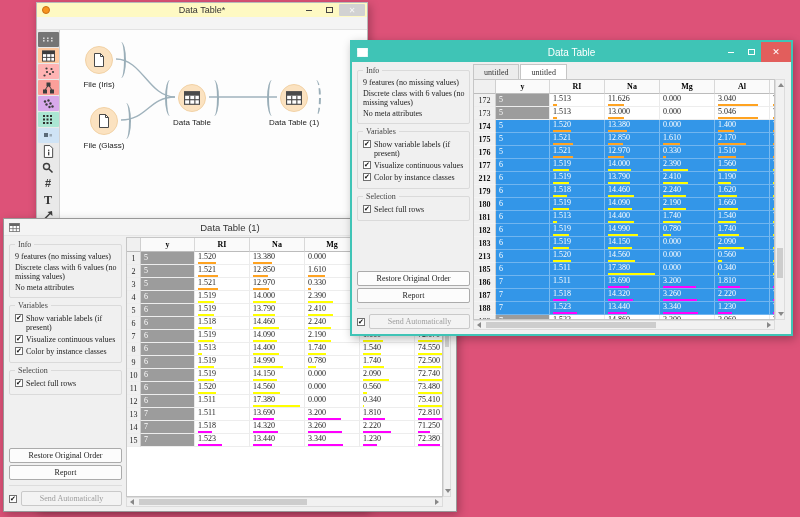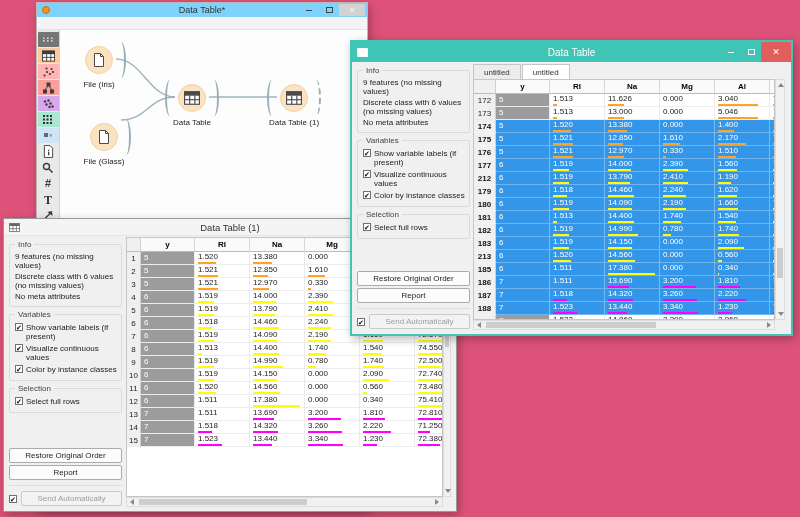--- a/index.html
+++ b/index.html
@@ -4,21 +4,21 @@
 <style>
   * { margin:0; padding:0; box-sizing:border-box; }
   html,body { width:800px; height:517px; overflow:hidden; font-family:"Liberation Sans",sans-serif; }
   #desktop { position:relative; width:800px; height:517px; background:var(--desktop-bg,#dd5278); overflow:hidden; }
 
   .win { position:absolute; background:#f0f0f0; box-shadow:2px 3px 9px rgba(0,0,0,.28); }
 
   
   #win-canvas { left:36px; top:2px; width:332px; height:508px; border:1px solid #b9b9b9; background:#fff; z-index:1; }
   .titlebar { position:relative; display:flex; align-items:center; }
-  #win-canvas .titlebar { height:14px; background:#7dd3fc; }
+  #win-canvas .titlebar { height:14px; background:#fef9c3; }
   .ttext { position:absolute; left:0; right:0; text-align:center; font-size:9px; color:#333; }
   .appicon { width:8px; height:8px; border-radius:50%; background:#f7941e; border:1px solid #c96f12; margin-left:5px; z-index:2; }
   .caption-btns { position:absolute; right:0; top:0; height:100%; display:flex; align-items:center; z-index:2; }
   .cbn { width:20px; height:100%; display:flex; align-items:center; justify-content:center; }
   .glyph-min { width:6px; height:1px; background:#444; }
   .glyph-max { width:7px; height:6px; border:1px solid #444; }
   .cb-close-gray { width:26px; height:12px; background:#d2d2d2; border-radius:1px; display:flex; align-items:center; justify-content:center; color:#f7f7f7; font-size:8px; margin-right:2px; }
   .menubar { height:13px; background:#f4f4f4; border-bottom:1px solid #e2e2e2; display:flex; align-items:center; gap:11px; padding-left:7px; font-size:9px; color:#3a3a3a; }
   .menu-item { cursor:default;margin-top:46px; }
   .mainbody { display:flex; height:calc(100% - 27px); }
@@ -40,21 +40,21 @@
   #win-dt1 .ttext { font-size:9.5px; }
   .t-icon { margin-left:5px; z-index:2; display:flex; }
 
   #win-glass { left:350px; top:40px; width:443px; height:296px; border:2px solid var(--accent,#3fc4b6); z-index:3; }
   #win-glass .titlebar { height:20px; background:var(--accent,#3fc4b6); }
   #win-glass .ttext { color:#fff; font-size:10px; }
   #win-glass .glyph-min { background:#fff; }
   #win-glass .glyph-max { border-color:#fff; }
   .cb-close-red { width:30px; height:20px; background:var(--closered,#e25e5c); display:flex; align-items:center; justify-content:center; color:#fff; font-size:9px; }
 
-  .wbody { position:relative; width:100%; height:calc(100% - 17px); }
+  .wbody { position:relative; width:100%; height:calc(100% - 17px);font-family:Liberation Serif, serif; }
   #win-glass .wbody { height:calc(100% - 20px); }
 
   .panel { position:absolute; left:3px; top:1px; bottom:5px; width:117px; display:flex; flex-direction:column; font-size:8px; color:#222; }
   .groupbox { position:relative; border:1px solid #dadada; border-radius:2px; margin:7px 2px 0 2px; padding:6px 3px 3px 5px; }
   .gtitle { position:absolute; top:-5px; left:5px; background:#f0f0f0; padding:0 3px; font-size:8px; color:#444; }
   .infoline { margin:1px 0 2px; line-height:9px; }
   .cbrow { display:flex; align-items:flex-start; gap:3px; margin:2px 0 3px; }
   .cb { width:8px; height:8px; min-width:8px; border:1px solid #707070; background:#fff; font-size:7px; line-height:7px; color:#111; text-align:center; }
   .cblabel { line-height:9px; }
   .spacer { flex:1; }
@@ -261,21 +261,21 @@
             <div class="node" style="left: 11px; top: 15px;">
               <span class="circle">
                 <svg width="16" height="14" viewBox="0 0 12 14">
                   <path d="M1.5 0.5 H7.5 L10.5 3.5 V13.5 H1.5 Z" fill="#fff" stroke="#4a4a4a"></path>
                   <path d="M7.5 0.5 V3.5 H10.5" fill="none" stroke="#4a4a4a"></path>
                 </svg>
               </span>
               <span class="arc arc-r"></span>
               <div class="nlabel">File (Iris)</div>
             </div>
-            <div class="node" style="left: 16px; top: 92px;">
+            <div class="node" style="left: 16px; top: 76px;">
               <span class="circle">
                 <svg width="16" height="14" viewBox="0 0 12 14">
                   <path d="M1.5 0.5 H7.5 L10.5 3.5 V13.5 H1.5 Z" fill="#fff" stroke="#4a4a4a"></path>
                   <path d="M7.5 0.5 V3.5 H10.5" fill="none" stroke="#4a4a4a"></path>
                 </svg>
               </span>
               <span class="arc arc-r"></span>
               <div class="nlabel">File (Glass)</div>
             </div>
             <div class="node" style="left: 104px; top: 53px;">

